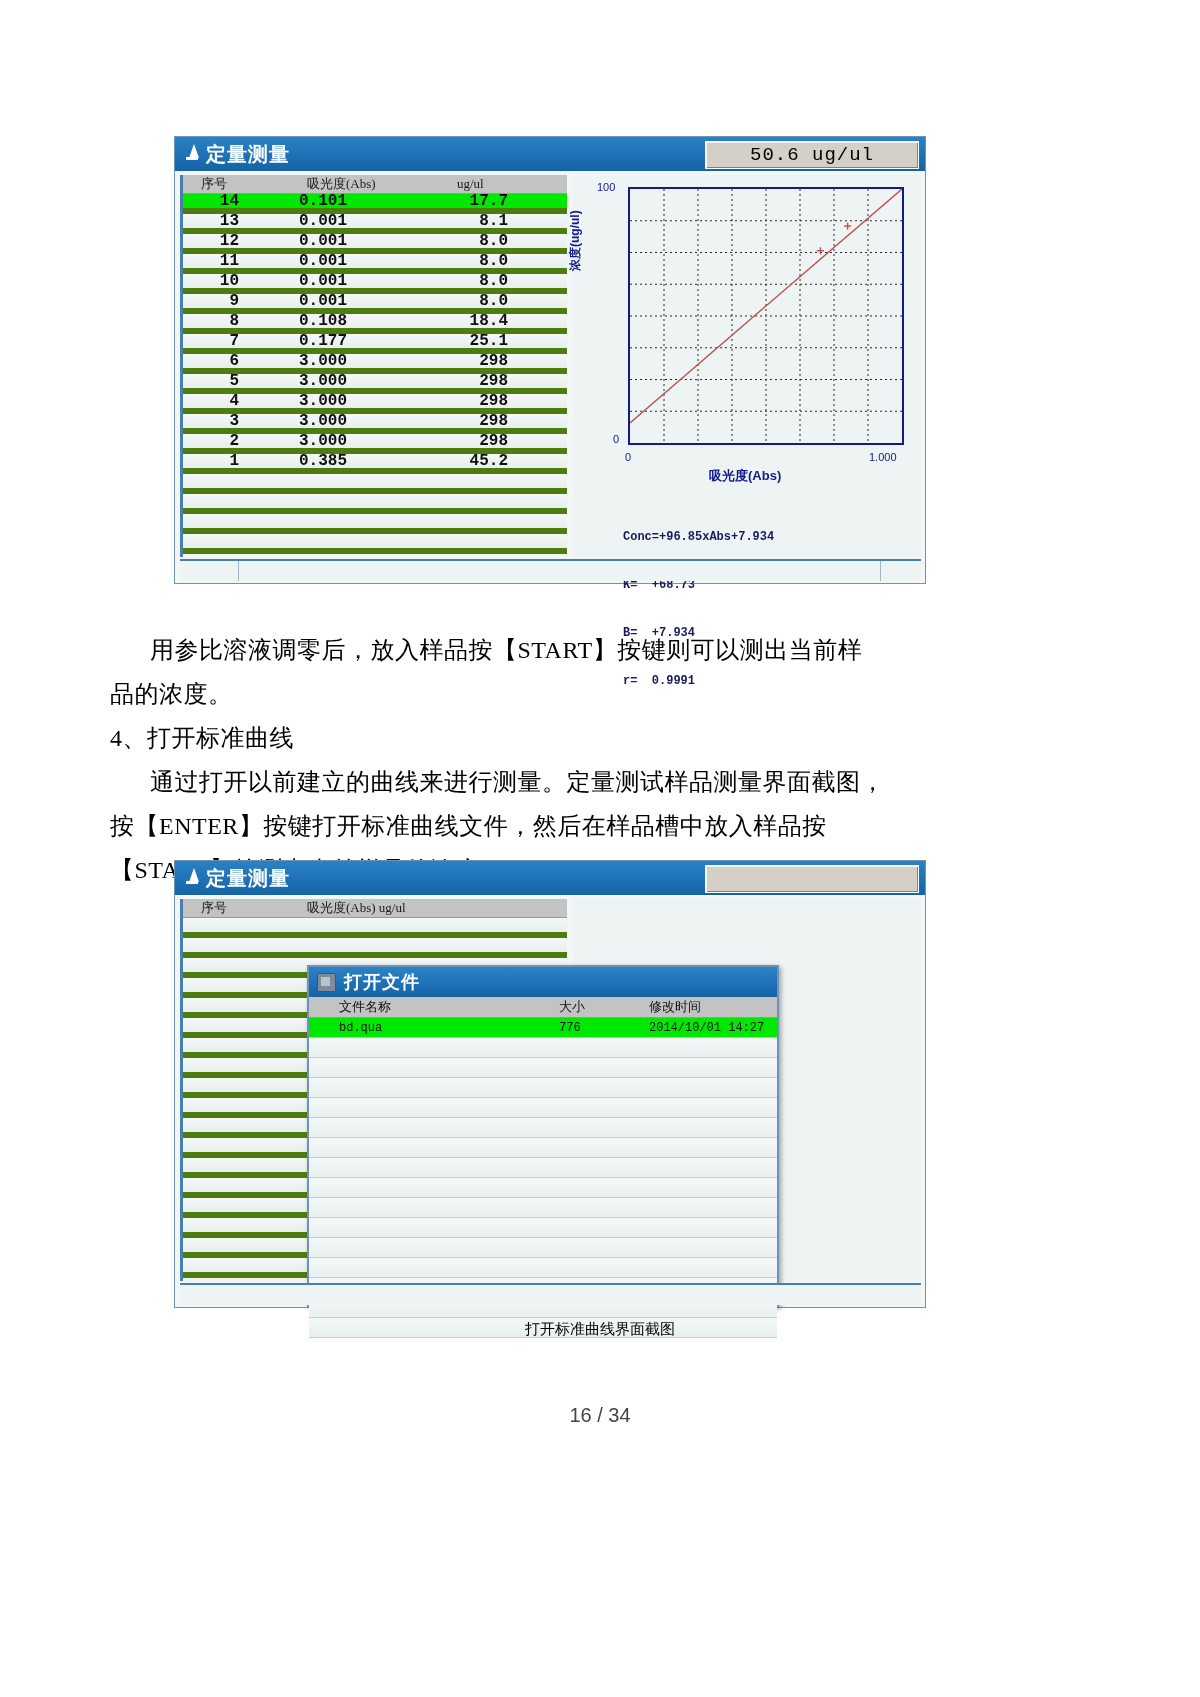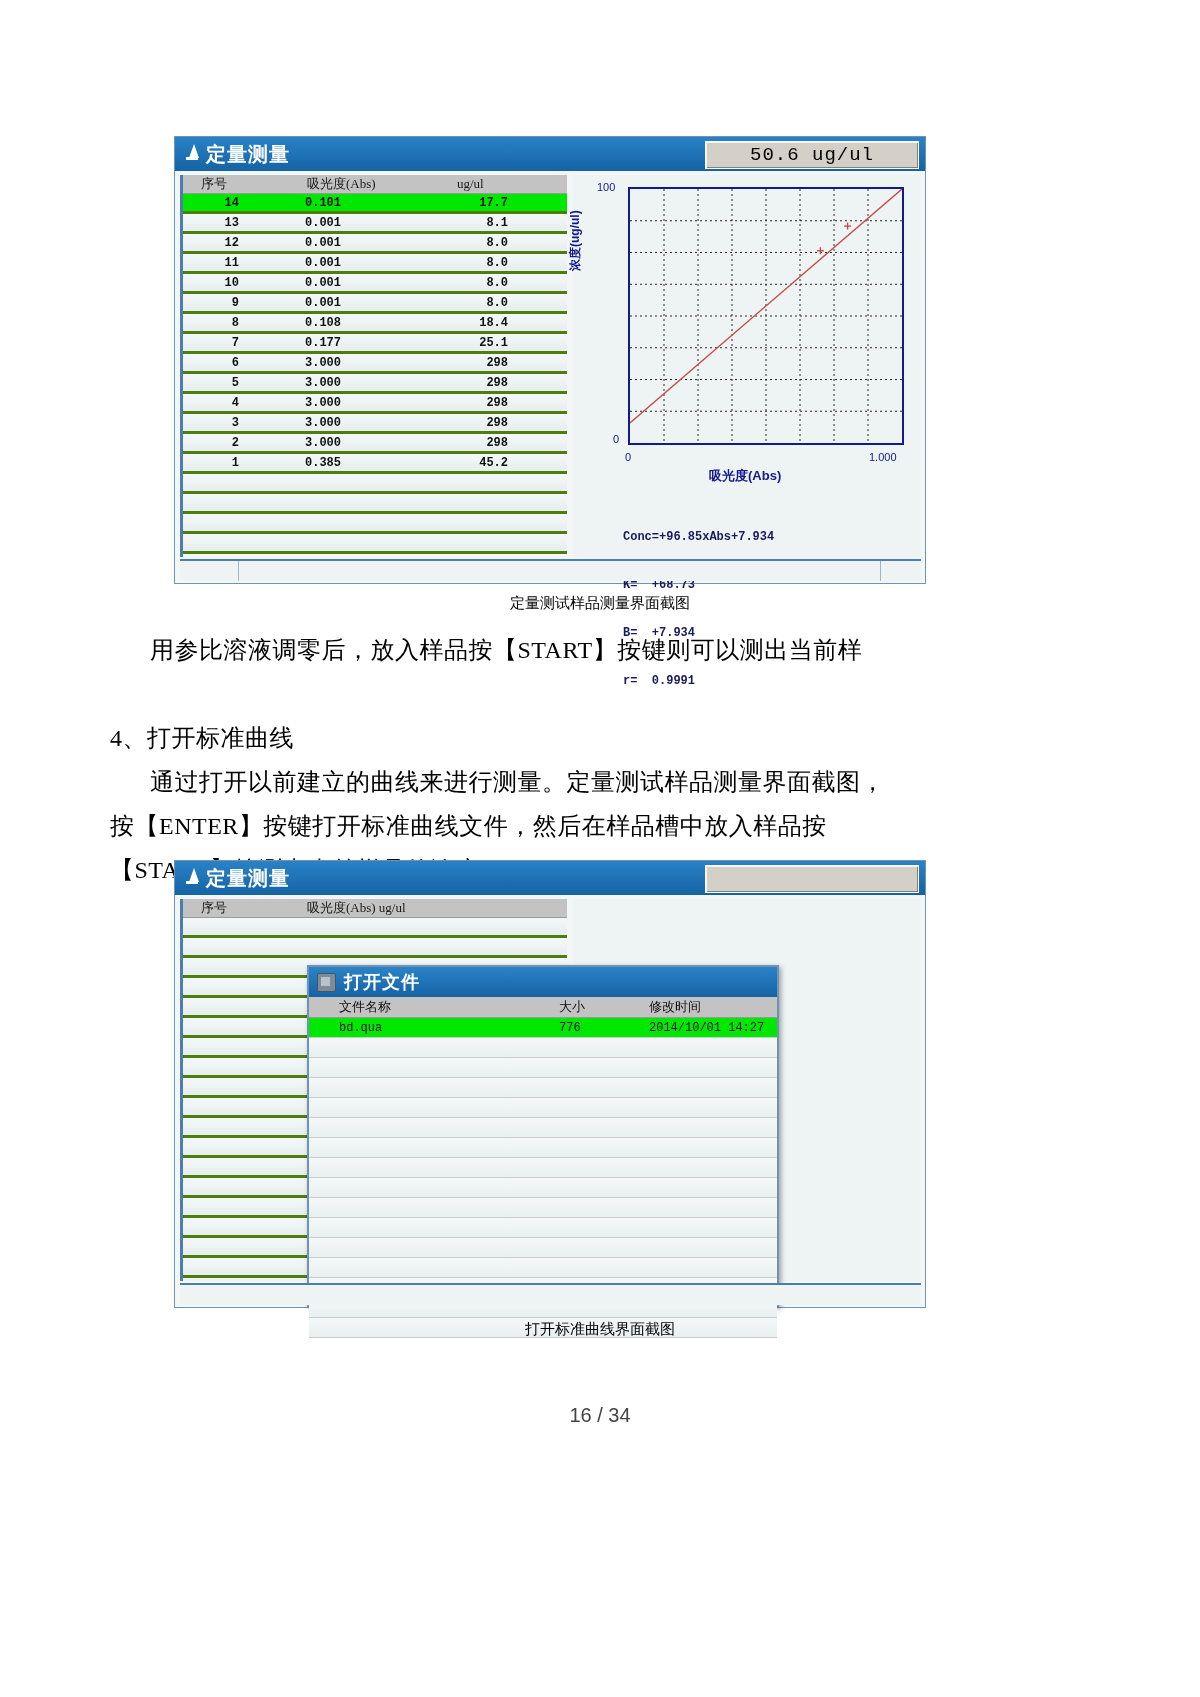--- a/index.html
+++ b/index.html
@@ -78,22 +78,22 @@
     box-sizing:border-box;
     border-bottom:1px solid #9a9a9a;
   }
   .thead .c1{width:124px;padding-left:18px;box-sizing:border-box;}
   .thead .c2{width:150px;}
   .thead .c3{flex:1;}
   .trow{
     height:20px;
     display:flex;align-items:center;
     font-family:"Liberation Mono","DejaVu Sans Mono",monospace;
-    font-size:12px;font-weight:bold;color:#111;
-    border-bottom:3px solid #4d7c0f;
+    font-size:16px;font-weight:bold;color:#111;
+    border-bottom:6px solid #4d7c0f;
     box-sizing:border-box;
     background:linear-gradient(#f4f8f8,#e7eeee);
   }
   .trow.sel{background:#00e800;}
   .trow .c1{width:60px;text-align:right;padding-right:4px;box-sizing:border-box;}
   .trow .c2{width:160px;text-align:center;box-sizing:border-box;}
   .trow .c3{width:105px;text-align:right;box-sizing:border-box;}
   .trow.empty{height:20px;}
   #fig1 .right{
     position:absolute;left:398px;top:4px;right:4px;bottom:26px;
@@ -390,23 +390,23 @@
           </div>
         </div>
       </div>
       <div class="statusbar">
         <span class="seg" style="left:58px"></span>
         <span class="seg" style="left:700px"></span>
       </div>
     </div>
   </div>
 
-  <div class="caption" style="top:594px">定量测试样品测量界面截图</div>
 
   <div class="para" style="left:150px;top:628px;width:920px">用参比溶液调零后，放入样品按【START】按键则可以测出当前样</div>
+  <div class="para" style="left:110px;top:672px;width:920px">品的浓度。</div>
   <div class="para" style="left:110px;top:716px;width:920px">4、打开标准曲线</div>
   <div class="para" style="left:150px;top:760px;width:940px">通过打开以前建立的曲线来进行测量。定量测试样品测量界面截图，</div>
   <div class="para" style="left:110px;top:804px;width:940px">按【ENTER】按键打开标准曲线文件，然后在样品槽中放入样品按</div>
   <div class="para" style="left:110px;top:848px;width:940px">【START】按测出当前样品的浓度。</div>
 
   <div class="shot" id="fig2">
     <div class="shot-title">
       <span class="logo"></span>
       <span class="ttl">定量测量</span>
       <span class="readout"></span>

